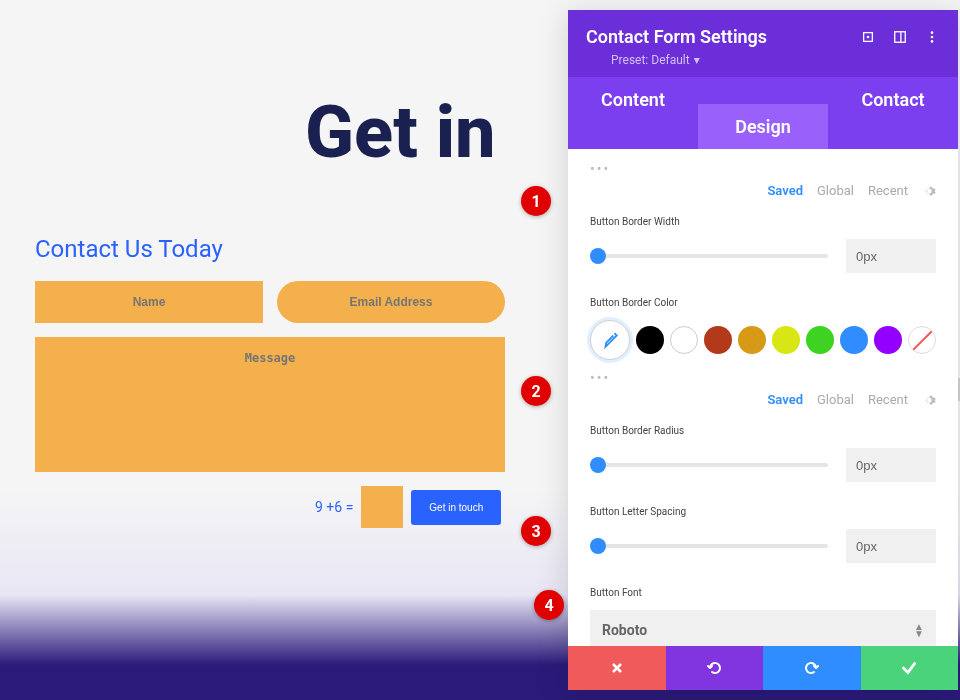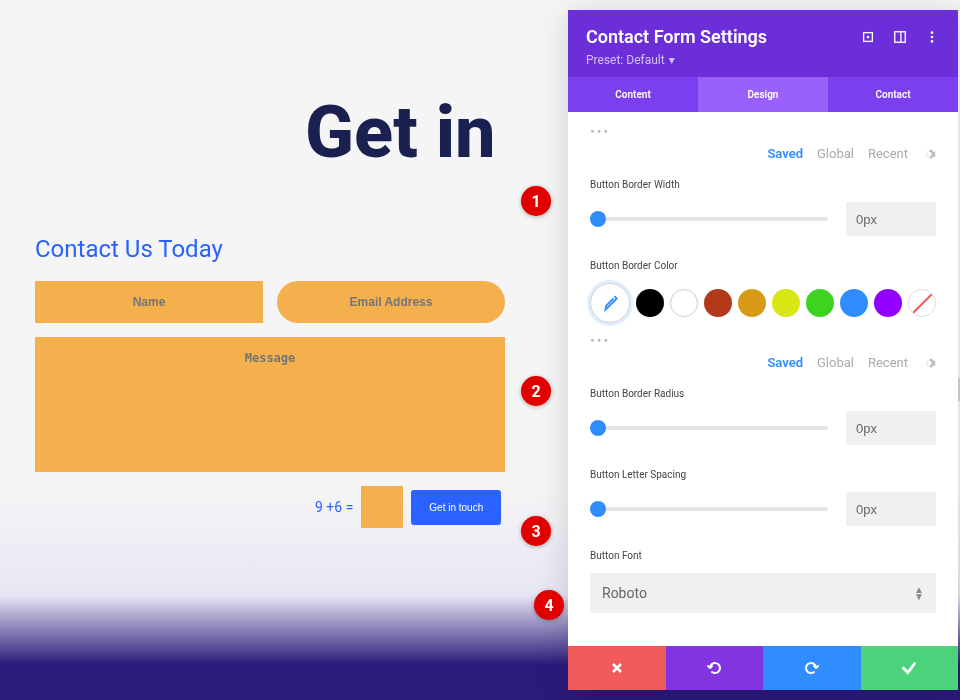--- a/index.html
+++ b/index.html
@@ -26,42 +26,42 @@
   .submit{ background:#2962ff; color:#fff; border:none; padding:12px 18px; font-size:10px; border-radius:3px; cursor:pointer;}
 
   
   .panel{ position:absolute; top:10px; right:2px; width:390px; height:680px;
     background:#fff; box-shadow:0 4px 30px rgba(0,0,0,.15); display:flex; flex-direction:column;}
   .panel-header{ background:#6b2ed8; color:#fff; padding:16px 18px 10px 18px;}
   .ph-top{display:flex; align-items:center;}
   .ph-title{ font-size:18px; font-weight:600; flex:1;}
   .ph-icons{ display:flex; gap:16px;}
   .ph-icon{ width:16px; height:16px; display:flex; align-items:center; justify-content:center;}
-  .ph-preset{ margin-top:6px; font-size:12px; color:#d3c0f3; display:flex; align-items:center; gap:4px;}
+  .ph-preset{ margin-top:6px; font-size:12px; color:#d3c0f3; display:flex; align-items:center; gap:4px;margin-left:25px;}
   .tabs{ display:flex; background:#7b3ff0;}
-  .tab{ flex:1; text-align:center; padding:12px 0; color:#fff; font-size:10px; font-weight:600; cursor:pointer;}
-  .tab.active{ background:#9960fc;}
+  .tab{ flex:1; text-align:center; padding:12px 0; color:#fff; font-size:18px; font-weight:600; cursor:pointer;}
+  .tab.active{ background:#9960fc;margin-top:27px;}
   .panel-body{ flex:1; overflow:hidden; padding:12px 22px 0 22px; position:relative;}
   .dots{ color:#bbb; font-size:14px; letter-spacing:2px; margin-bottom:6px;}
   .links-row{ display:flex; gap:14px; justify-content:flex-end; align-items:center; font-size:13px; margin-bottom:18px;}
   .link-saved{color:#2f8dff; font-weight:600;}
   .link-gray{color:#aaa;}
   .gear{ width:14px; height:14px; color:#bbb;}
   .field-label{ font-size:10px; color:#444; margin-bottom:12px;}
   .slider-row{ display:flex; align-items:center; gap:18px; margin-bottom:24px;}
   .slider-track{ flex:1; height:4px; background:#e5e5e5; border-radius:2px; position:relative;}
   .slider-thumb{ position:absolute; left:0; top:-6px; width:16px; height:16px; background:#2f8dff; border-radius:50%;}
   .val-box{ width:90px; height:34px; background:#f0f0f0; border:none; padding:0 10px; font-size:13px; color:#666;}
   .swatch-row{ display:flex; gap:6px; align-items:center; margin-bottom:10px;}
   .swatch{ width:28px; height:28px; border-radius:50%; flex-shrink:0;}
   .eyedrop{ width:40px; height:40px; border-radius:50%; border:1px solid #d0d0d0; background:#fff;
     box-shadow:0 0 0 3px rgba(47,141,255,.15); display:flex; align-items:center; justify-content:center;}
   .sel-row{ margin-bottom:20px;}
   .sel{ width:100%; height:40px; background:#f0f0f0; border:none; padding:0 12px; font-size:14px;
-    font-weight:400; color:#666; position:relative; display:flex; align-items:center; justify-content:space-between;}
+    font-weight:700; color:#666; position:relative; display:flex; align-items:center; justify-content:space-between;}
   .sel-arrows{ color:#888; font-size:10px; line-height:7px;}
   .panel-footer{ display:flex; height:44px;}
   .pf-btn{ flex:1; display:flex; align-items:center; justify-content:center; color:#fff; cursor:pointer;}
   .pf-red{background:#f15a5a;}
   .pf-purple{background:#8135e0;}
   .pf-blue{background:#2f8dff;}
   .pf-green{background:#4bd37b;}
 
   .badge{ position:absolute; width:30px; height:30px; border-radius:50%; background:#e00000;
     color:#fff; font-weight:700; font-size:16px; display:flex; align-items:center; justify-content:center;

